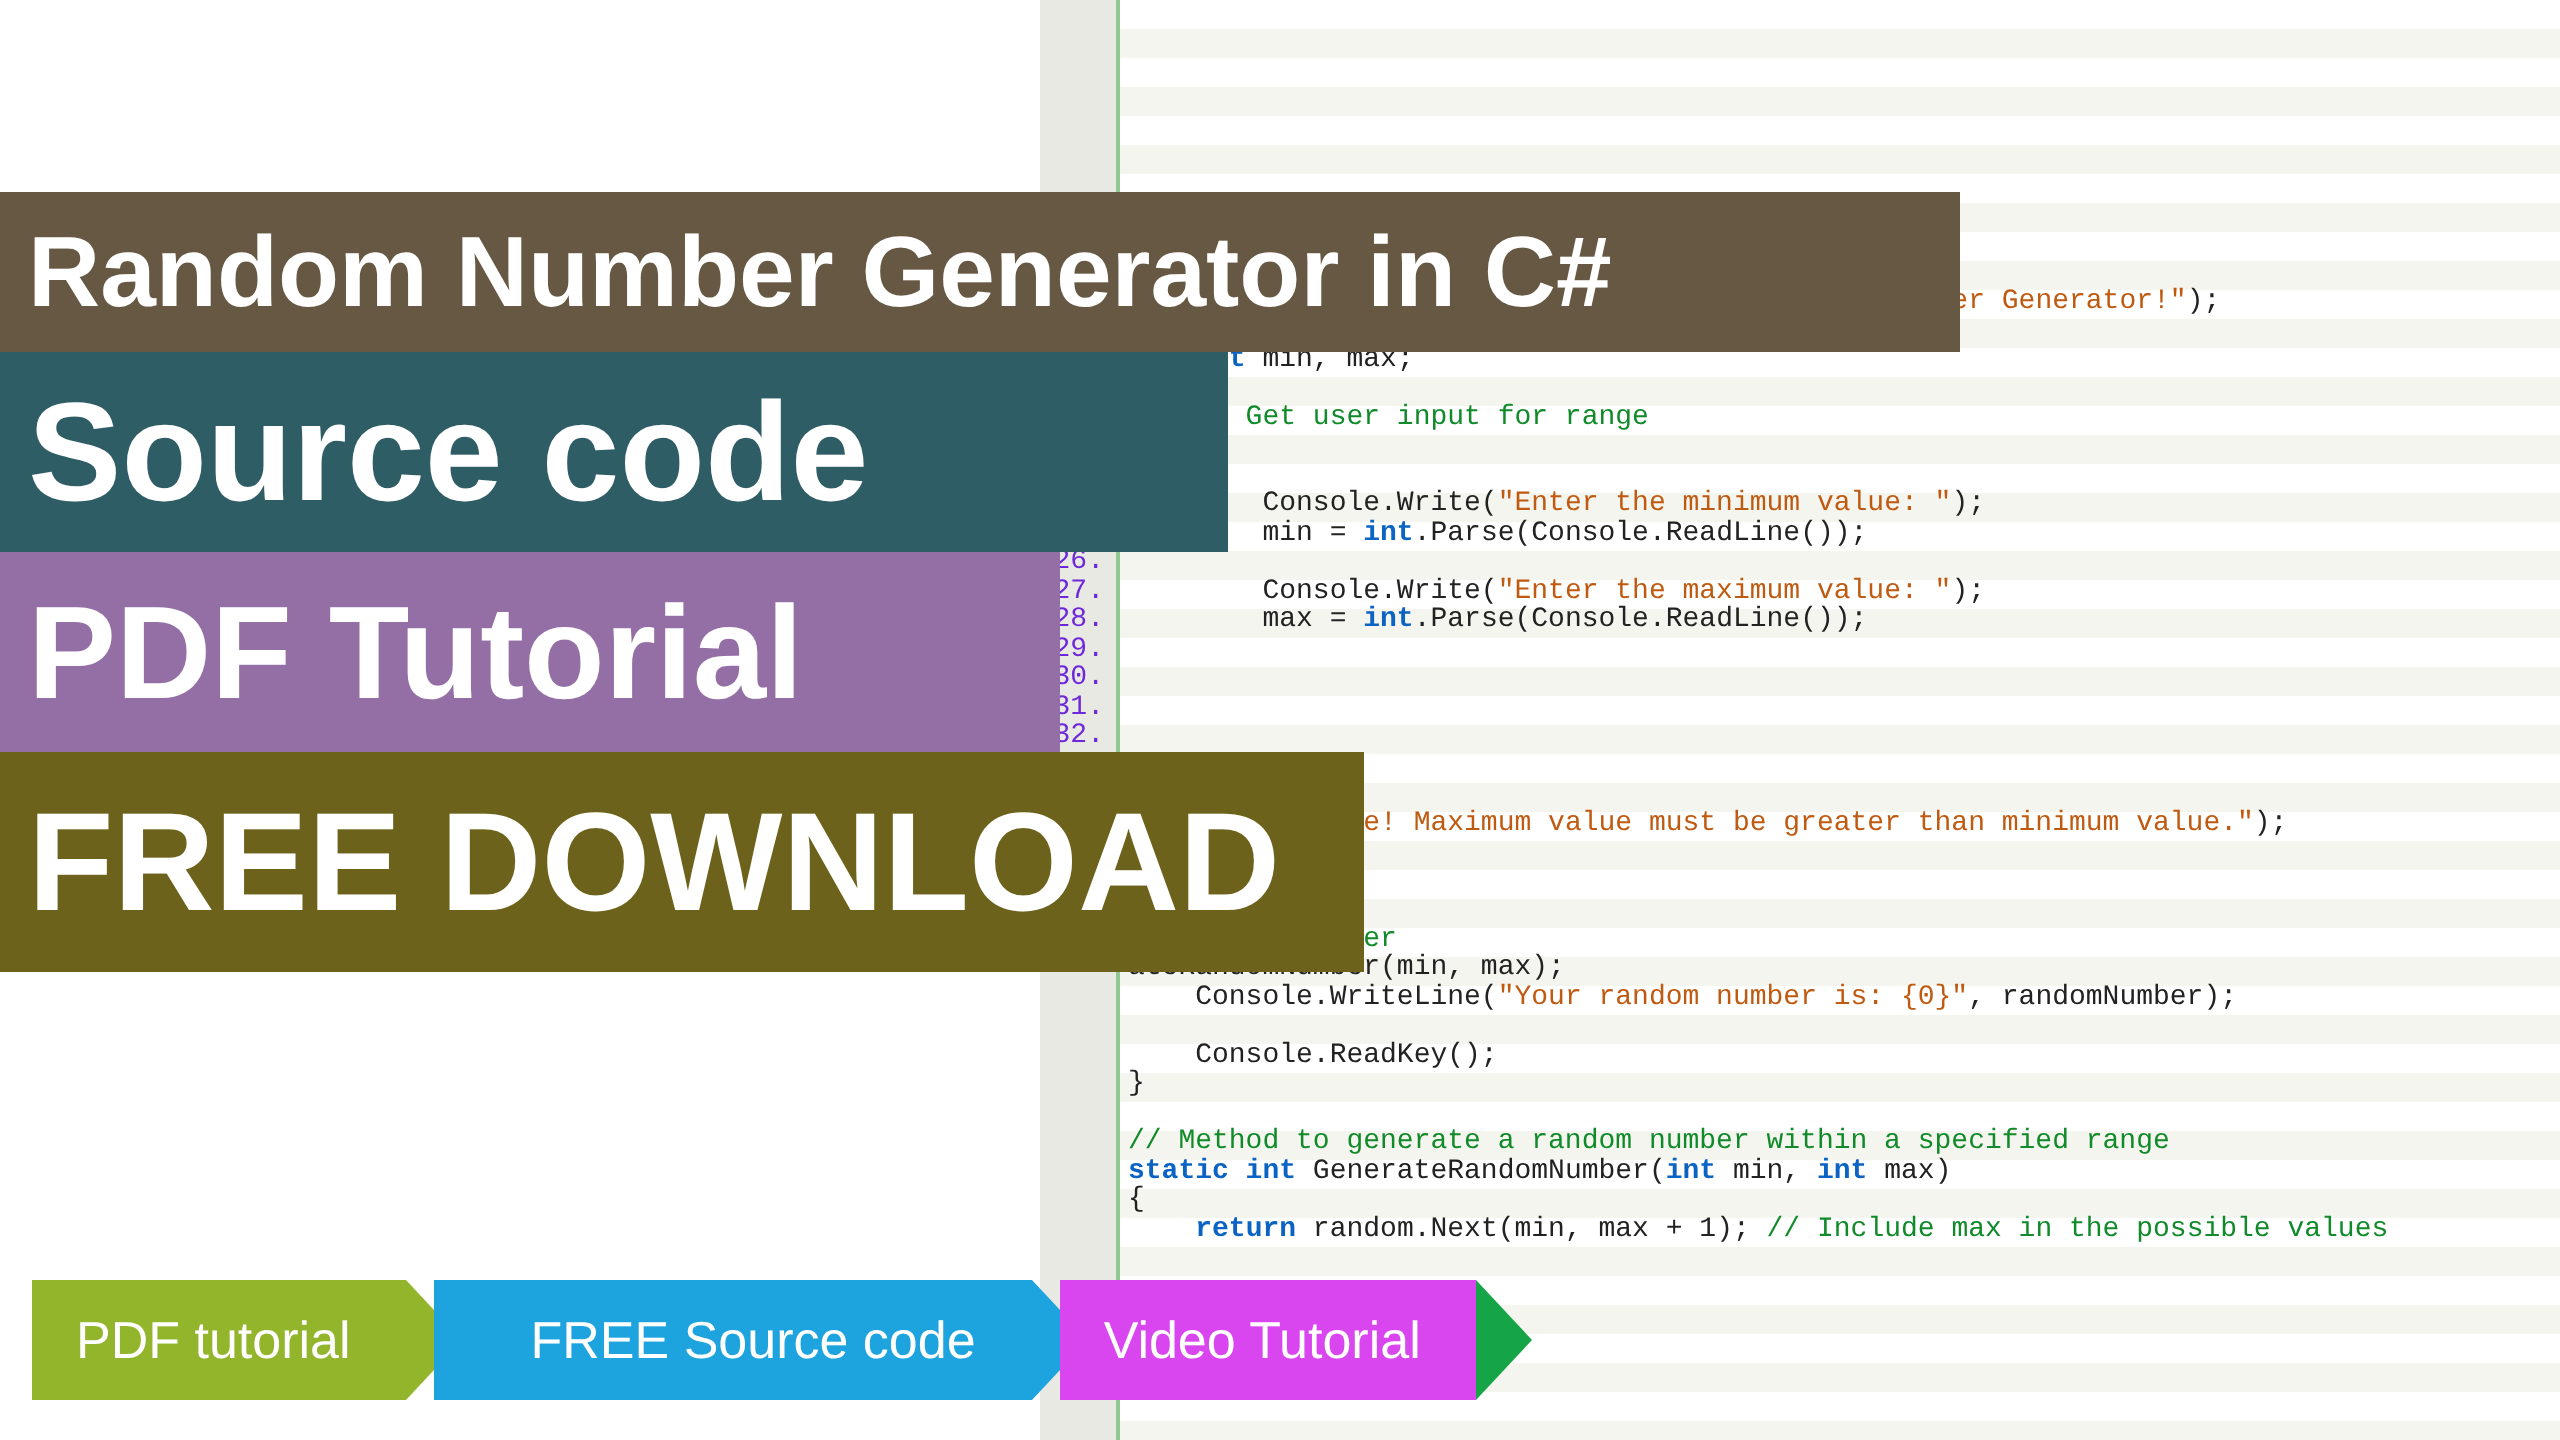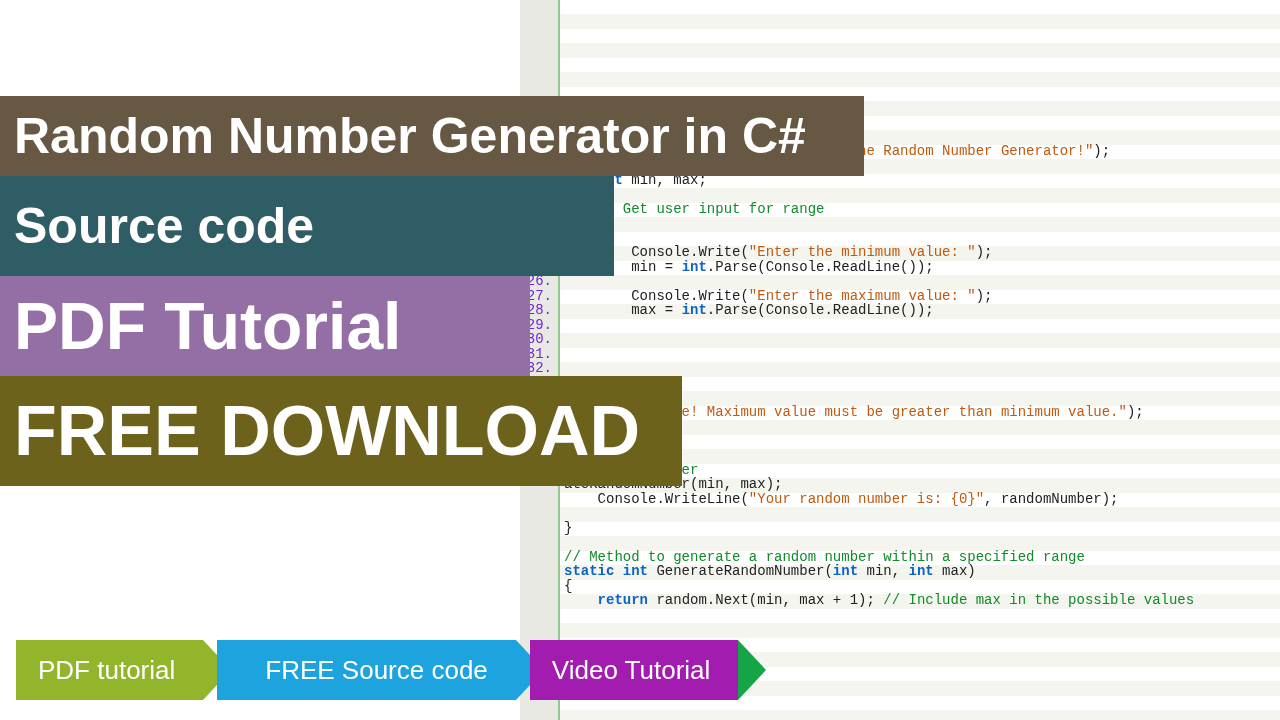--- a/index.html
+++ b/index.html
@@ -43,22 +43,22 @@
 .str { color: #c05a10; }
 .banner {
   position: absolute;
   left: 0;
   color: #fff;
   font-weight: bold;
   display: flex;
   align-items: center;
   padding-left: 14px;
 }
-.b1 { top: 96px; width: 864px; height: 80px; background: #665842; font-size: 50px; }
-.b2 { top: 176px; width: 614px; height: 100px; background: #2f5d65; font-size: 50px; }
+.b1 { top: 96px; width: 980px; height: 80px; background: #665842; font-size: 50px; }
+.b2 { top: 176px; width: 614px; height: 100px; background: #2f5d65; font-size: 70px; }
 .b3 { top: 276px; width: 530px; height: 100px; background: #946fa6; font-size: 66px; }
 .b4 { top: 376px; width: 682px; height: 110px; background: #6d621c; font-size: 70px; }
 .tags {
   position: absolute;
   bottom: 20px;
   left: 16px;
   display: flex;
   gap: 14px;
 }
 .tag {
@@ -76,21 +76,21 @@
   right: -28px;
   top: 0;
   border-top: 30px solid transparent;
   border-bottom: 30px solid transparent;
   border-left: 28px solid currentColor;
 }
 .t1 { background: #92b52c; }
 .t1::after { color: #92b52c; }
 .t2 { background: #1da4de; padding-left: 48px; }
 .t2::after { color: #1da4de; }
-.t3 { background: #a21caf; }
+.t3 { background: #d946ef; }
 .t3::after { color: #15a547; }
 </style>
 </head>
 <body>
 
 <div class="code-bg">
   <div class="gutter" id="gutter">
       <div>14.</div>
       <div>15.</div>
       <div>16.</div>
@@ -141,20 +141,21 @@
     <div class="ln"></div>
     <div class="ln"></div>
     <div class="ln"><span>(</span><span class="str">"Invalid range! Maximum value must be greater than minimum value."</span><span>);</span></div>
     <div class="ln"></div>
     <div class="ln"></div>
     <div class="ln"></div>
     <div class="ln"><span class="cmt">he random number</span></div>
     <div class="ln"><span>ateRandomNumber(min, max);</span></div>
     <div class="ln"><span>    Console.WriteLine(</span><span class="str">"Your random number is: {0}"</span><span>, randomNumber);</span></div>
     <div class="ln"></div>
+    <div class="ln">    Console.ReadKey();</div>
     <div class="ln">}</div>
     <div class="ln"></div>
     <div class="ln"><span class="cmt">// Method to generate a random number within a specified range</span></div>
     <div class="ln"><span class="kw">static int</span><span> GenerateRandomNumber(</span><span class="kw">int</span><span> min, </span><span class="kw">int</span><span> max)</span></div>
     <div class="ln">{</div>
     <div class="ln"><span>    </span><span class="kw">return</span><span> random.Next(min, max + 1); </span><span class="cmt">// Include max in the possible values</span></div>
   </div>
 </div>
 
 <div class="banner b1">Random Number Generator in C#</div>

